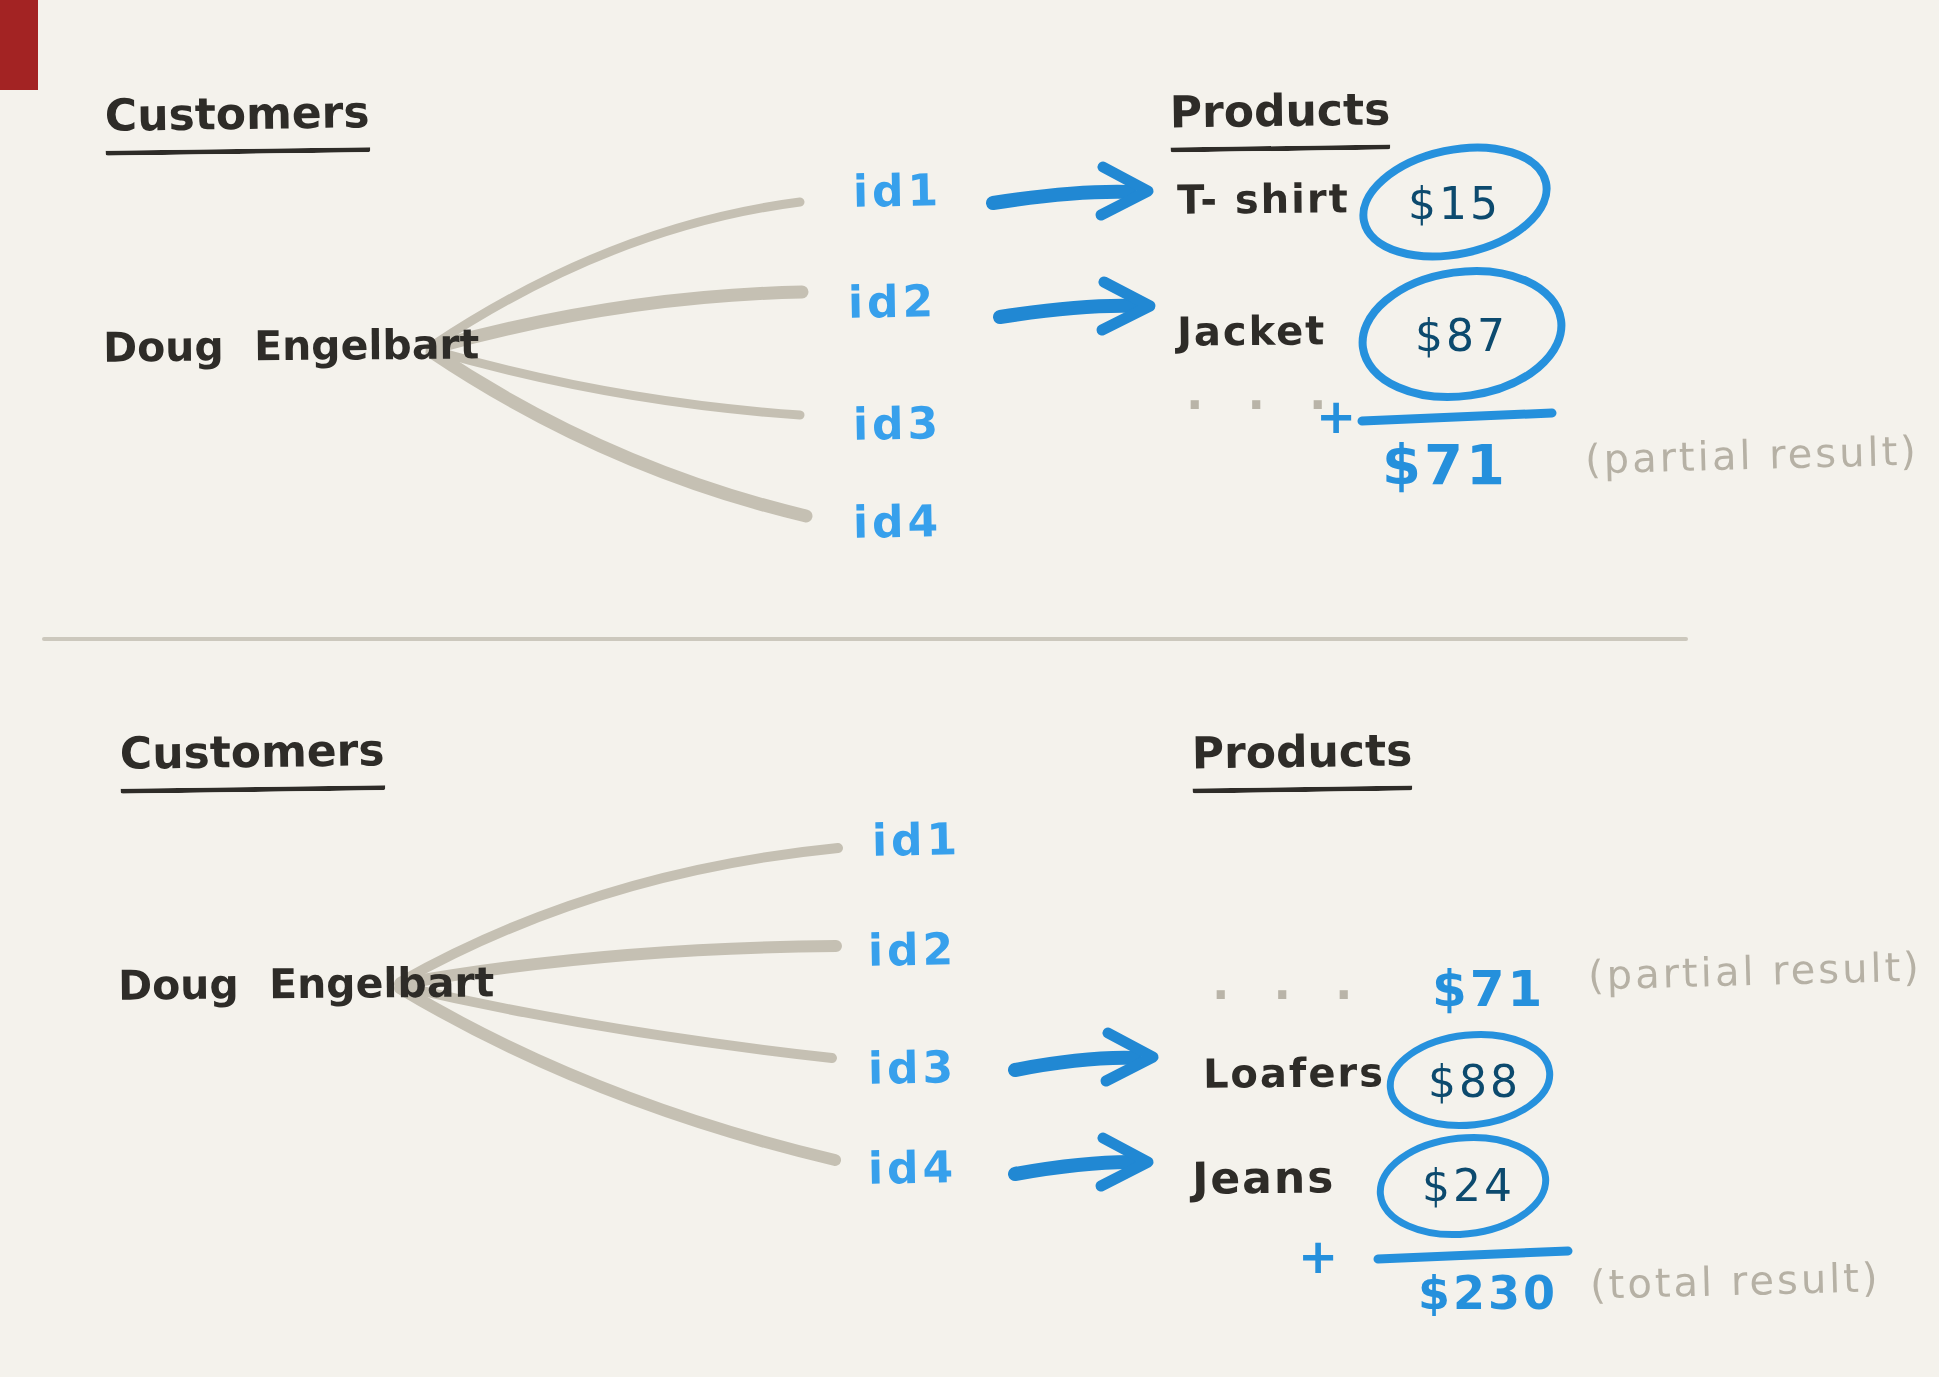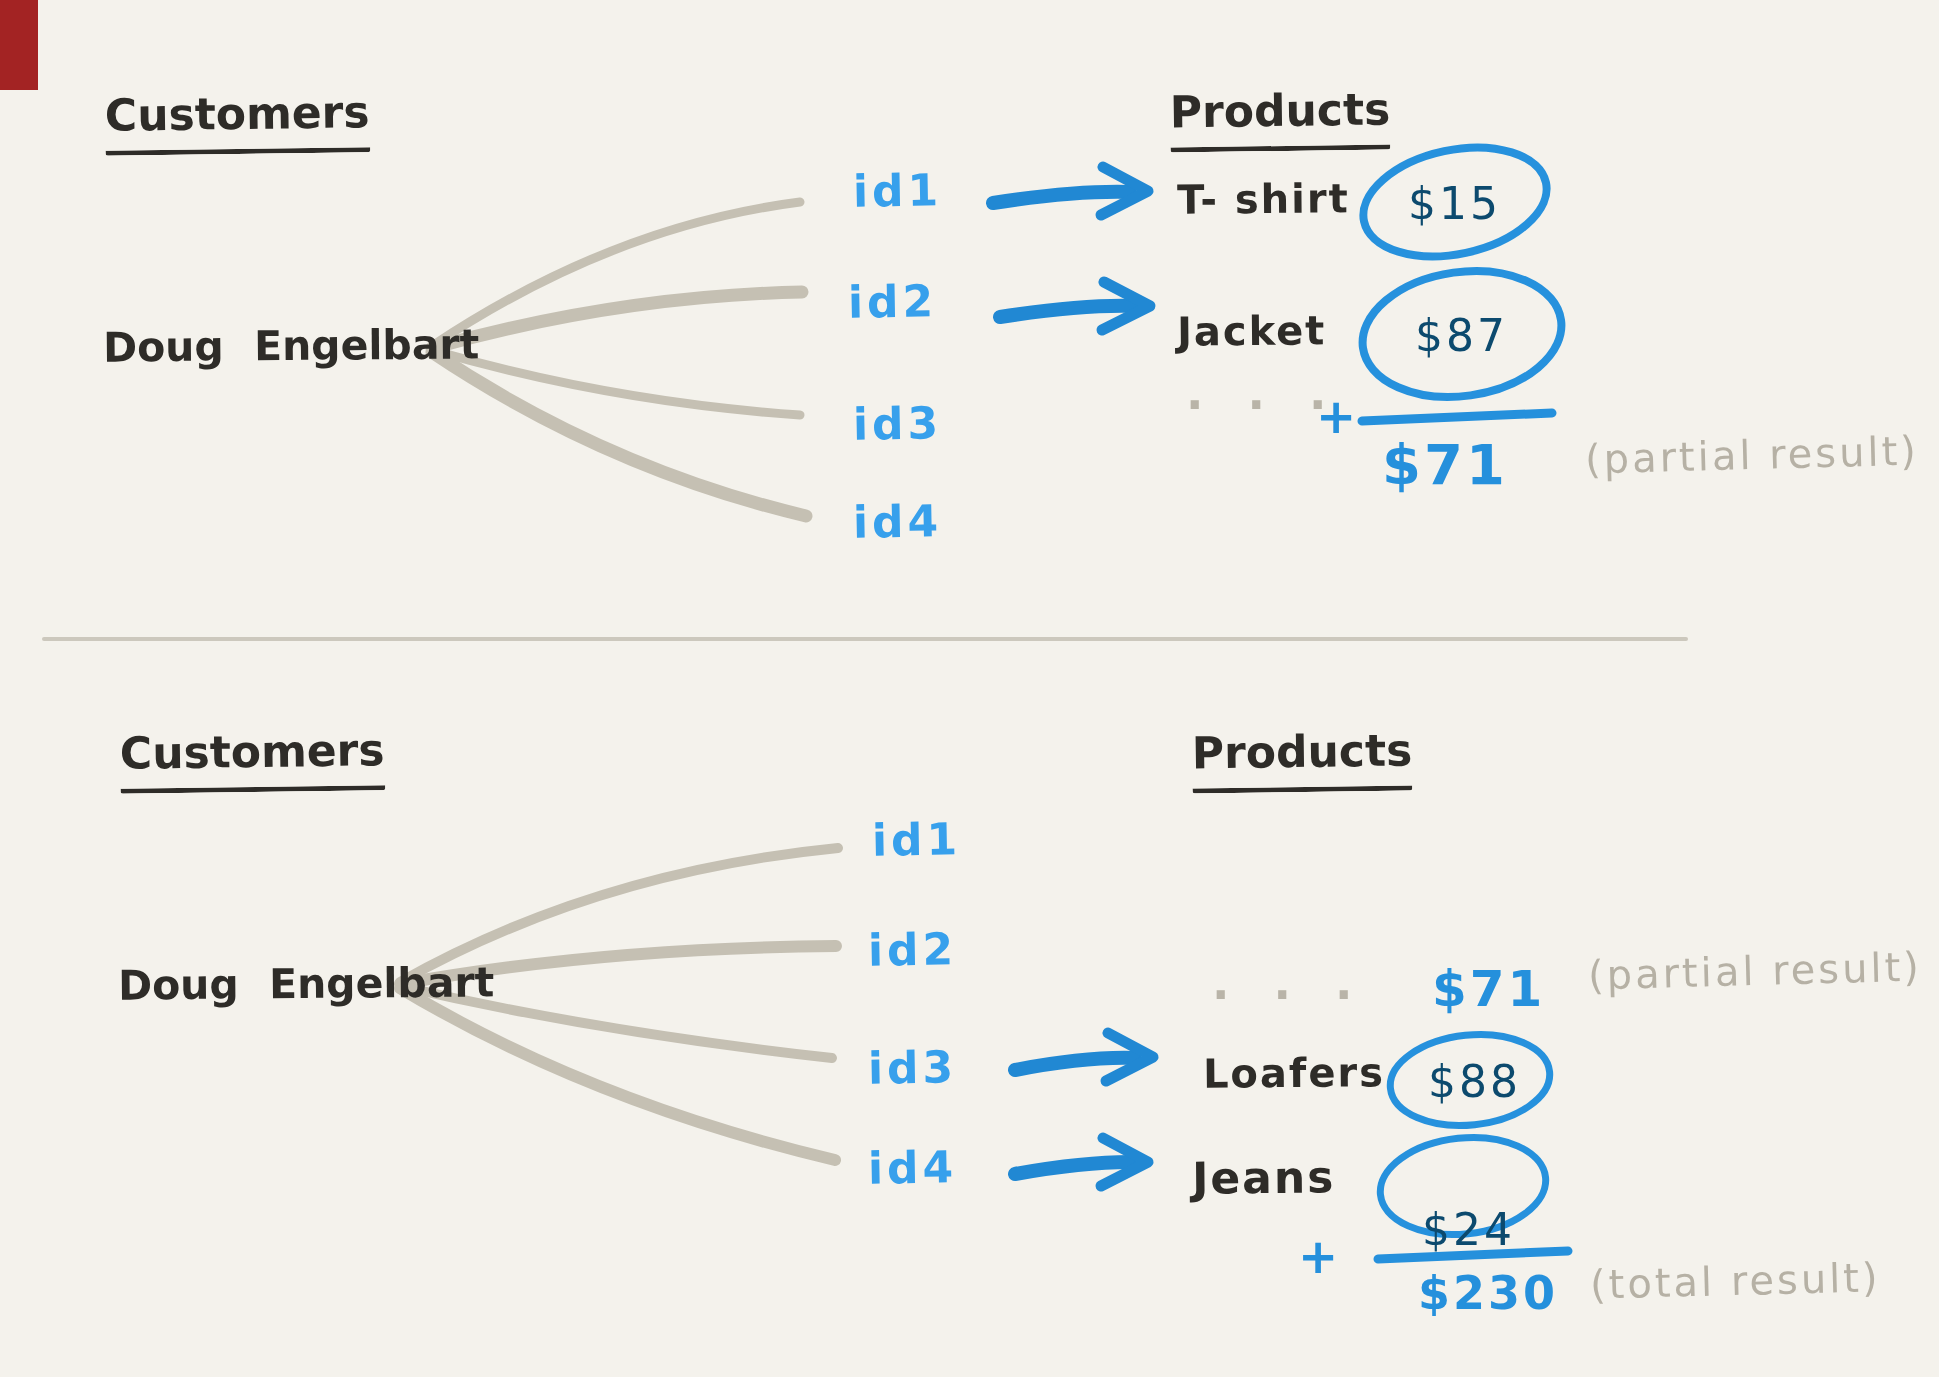--- a/index.html
+++ b/index.html
@@ -111,19 +111,19 @@
   <div class="abs heading" style="left:1192px;top:726px;">Products</div>
 
   <div class="abs dots" style="left:1212px;top:968px;">· · ·</div>
   <div class="abs bluemoney" style="left:1432px;top:960px;font-size:50px;">$71</div>
   <div class="abs note" style="left:1588px;top:948px;">(partial result)</div>
 
   <div class="abs product" style="left:1203px;top:1050px;">Loafers</div>
   <div class="abs price" style="left:1428px;top:1056px;">$88</div>
 
   <div class="abs product" style="left:1192px;top:1152px;font-size:44px;">Jeans</div>
-  <div class="abs price" style="left:1422px;top:1160px;margin-top:44px;">$24</div>
+  <div class="abs price" style="left:1422px;top:1160px;">$24</div>
 
   <div class="abs plus" style="left:1298px;top:1228px;">+</div>
   <div class="abs bluemoney" style="left:1418px;top:1266px;font-size:46px;">$230</div>
   <div class="abs note" style="left:1590px;top:1258px;">(total result)</div>
 
 </div>
 
 </body></html>

